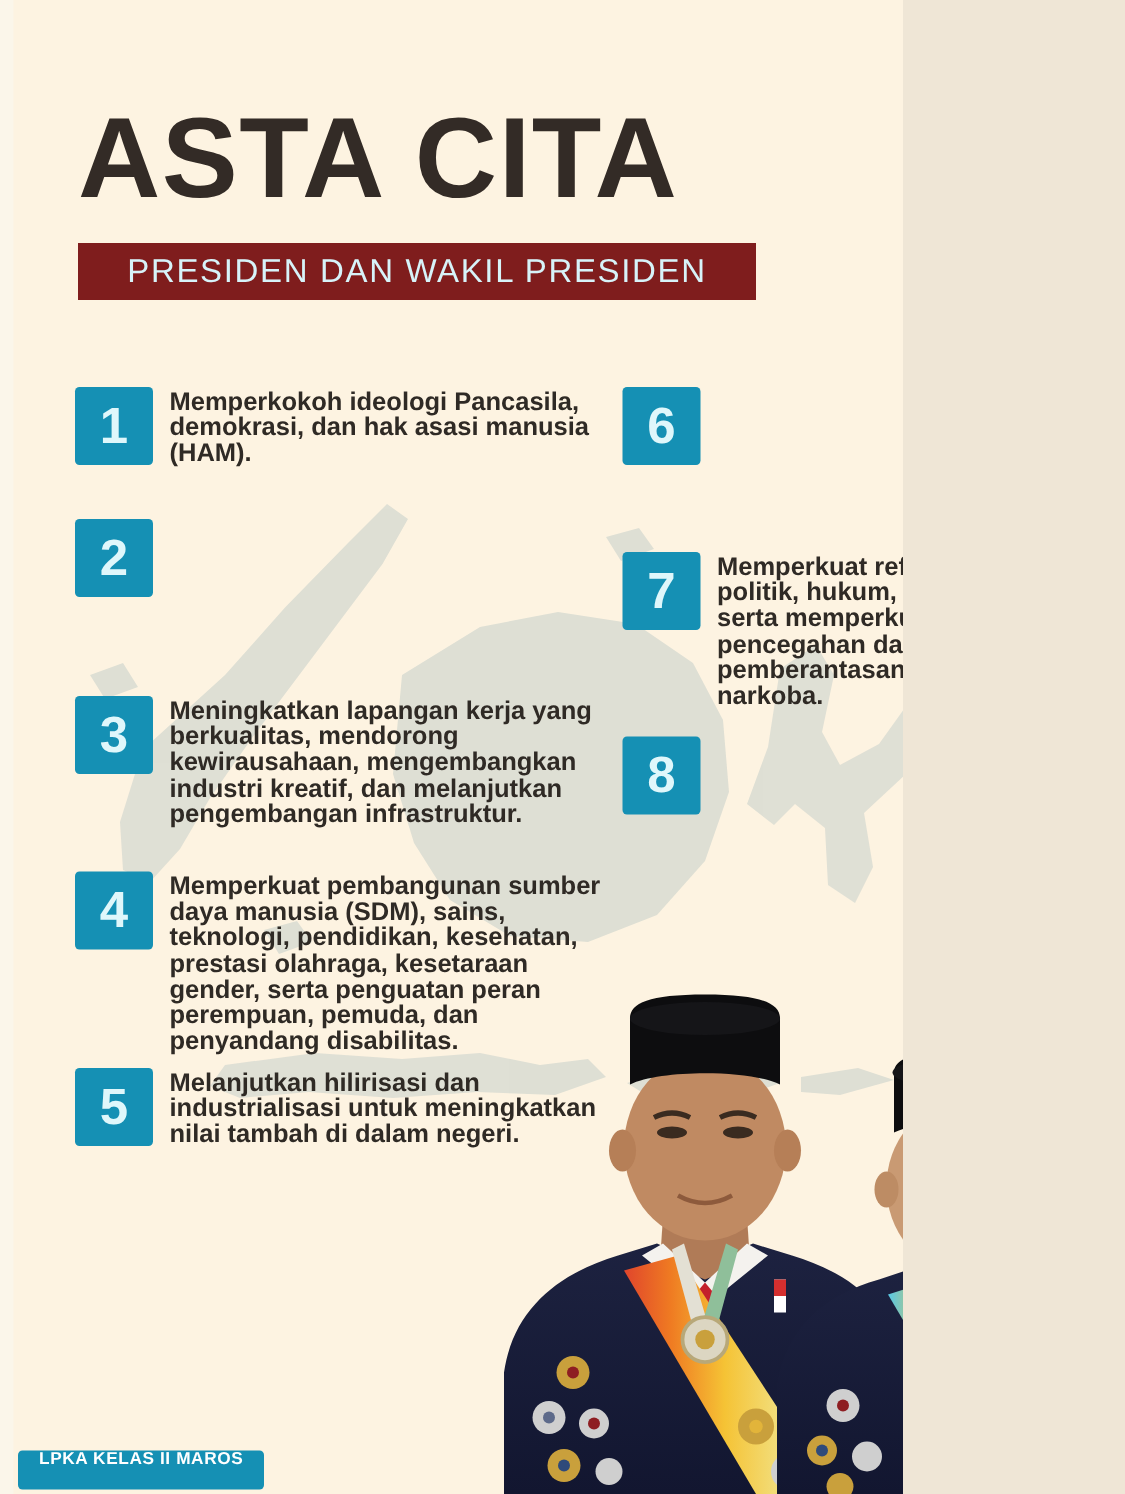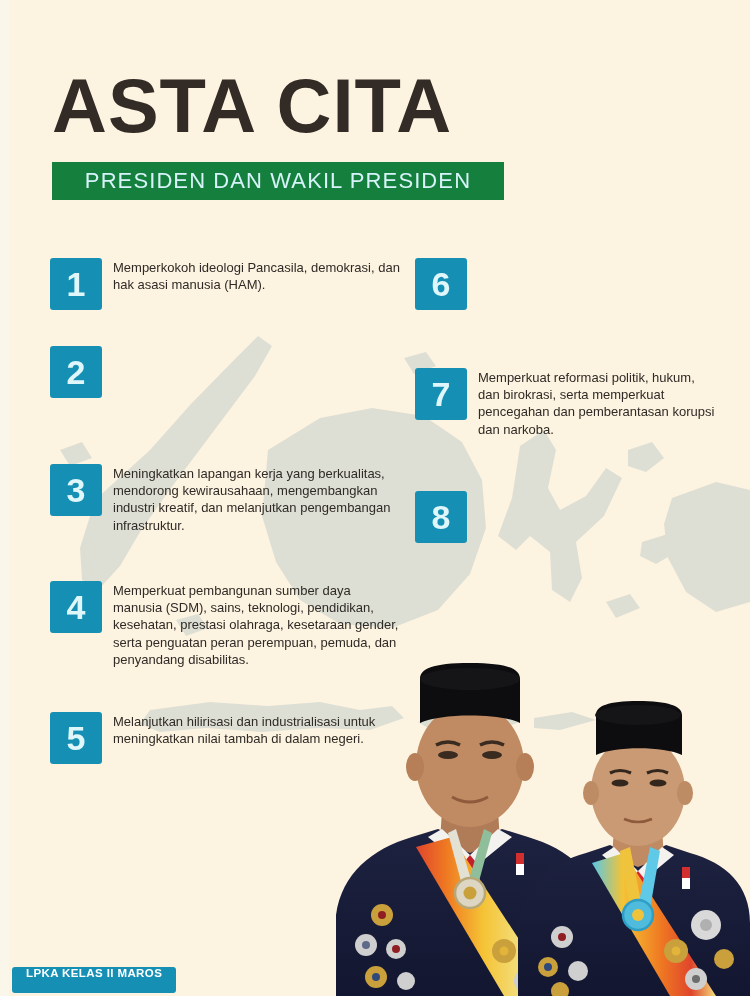--- a/index.html
+++ b/index.html
@@ -6,21 +6,21 @@
     margin: 0;
     padding: 0;
     background: #efe6d6;
   }
   body {
     font-family: "Liberation Sans", sans-serif;
   }
 
   #poster {
     position: relative;
-    width: 750px;
+    width: 602px;
     height: 996px;
     overflow: hidden;
     background: #fdf3e1;
   }
 
   
   #poster .left-edge-strip {
     position: absolute;
     left: 0; top: 0;
     width: 9px; height: 100%;
@@ -55,21 +55,21 @@
     color: #332b26;
     line-height: 1;
     white-space: nowrap;
   }
   .subtitle-bar {
     position: absolute;
     left: 52px;
     top: 162px;
     width: 452px;
     height: 38px;
-    background: #15803d;
+    background: #7f1d1d;
     display: flex;
     align-items: center;
     justify-content: center;
   }
   .subtitle-text {
     color: #d7f3f9;
     font-size: 22px;
     letter-spacing: 1.1px;
     font-weight: 400;
     white-space: nowrap;
@@ -98,24 +98,24 @@
     font-size: 34px;
     font-weight: 700;
     display: flex;
     align-items: center;
     justify-content: center;
     line-height: 1;
   }
   .goal-text {
     margin-left: 11px;
     padding-top: 1px;
-    font-size: 13px;
+    font-size: 17px;
     line-height: 17.2px;
     color: #2f2a25;
-    font-weight: 400;
+    font-weight: 700;
   }
 
   
   .col-left  .goal { position: absolute; left: 0; }
   .col-right .goal { position: absolute; left: 0; }
 
   .gL1 { top: 0px;   }
   .gL2 { top: 88px;  }
   .gL3 { top: 206px; }
   .gL4 { top: 323px; }

